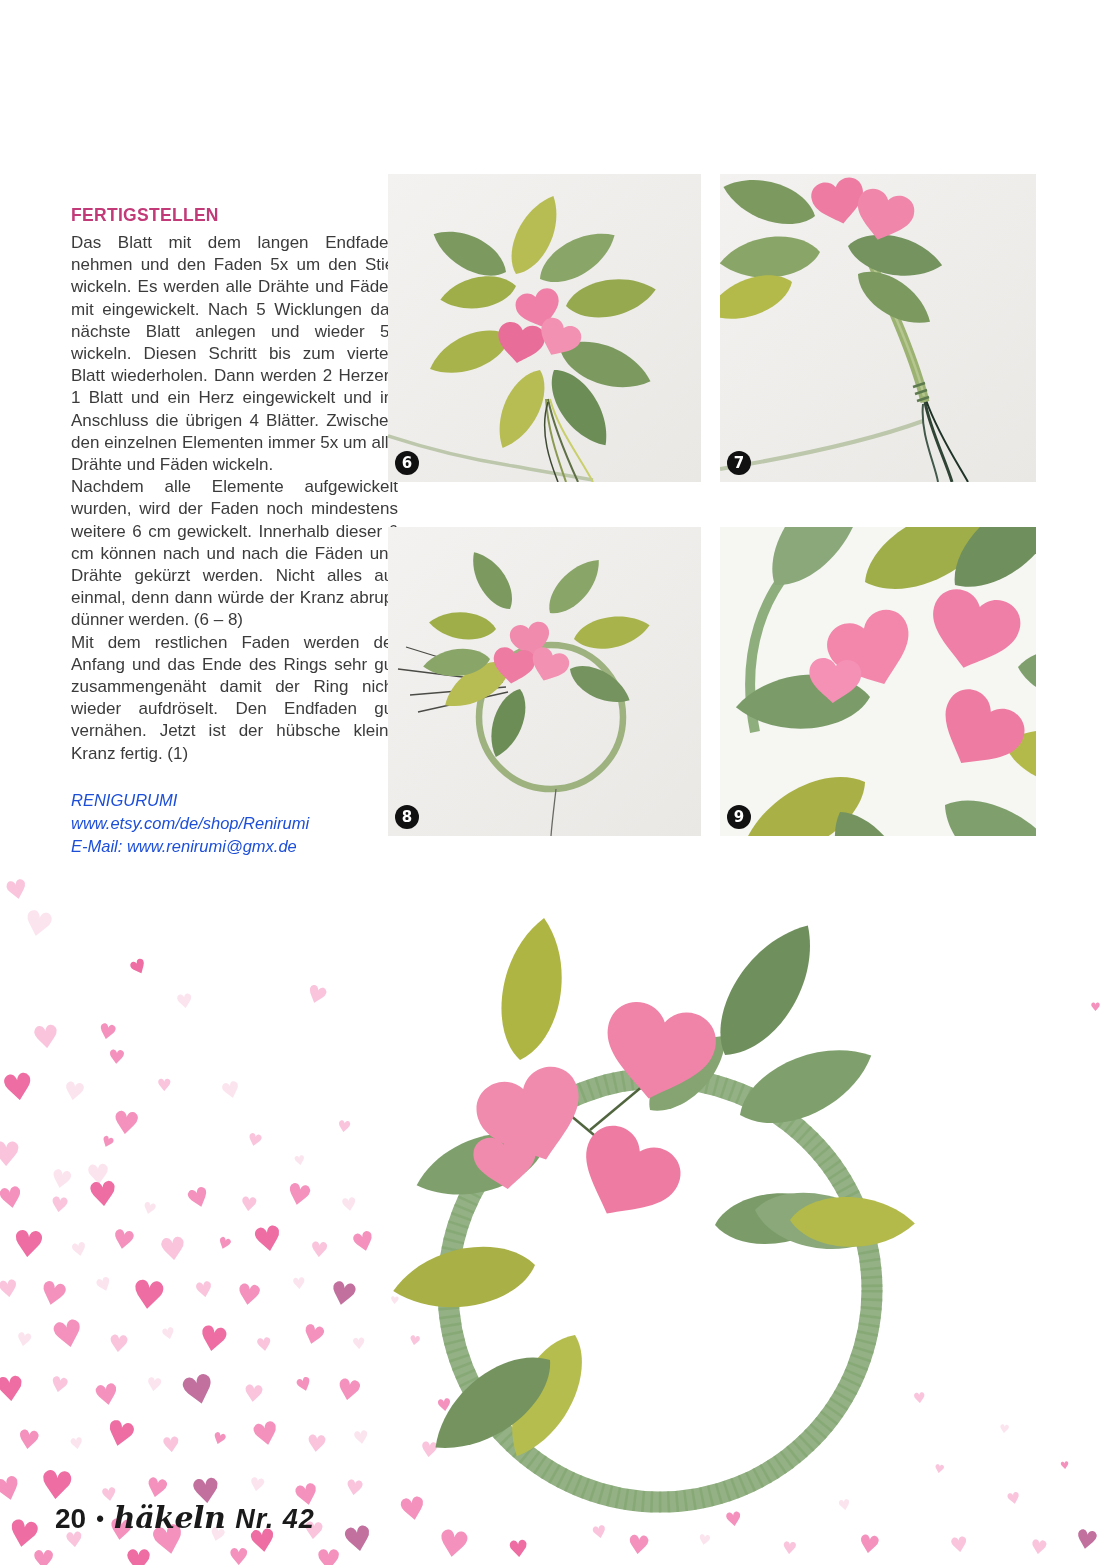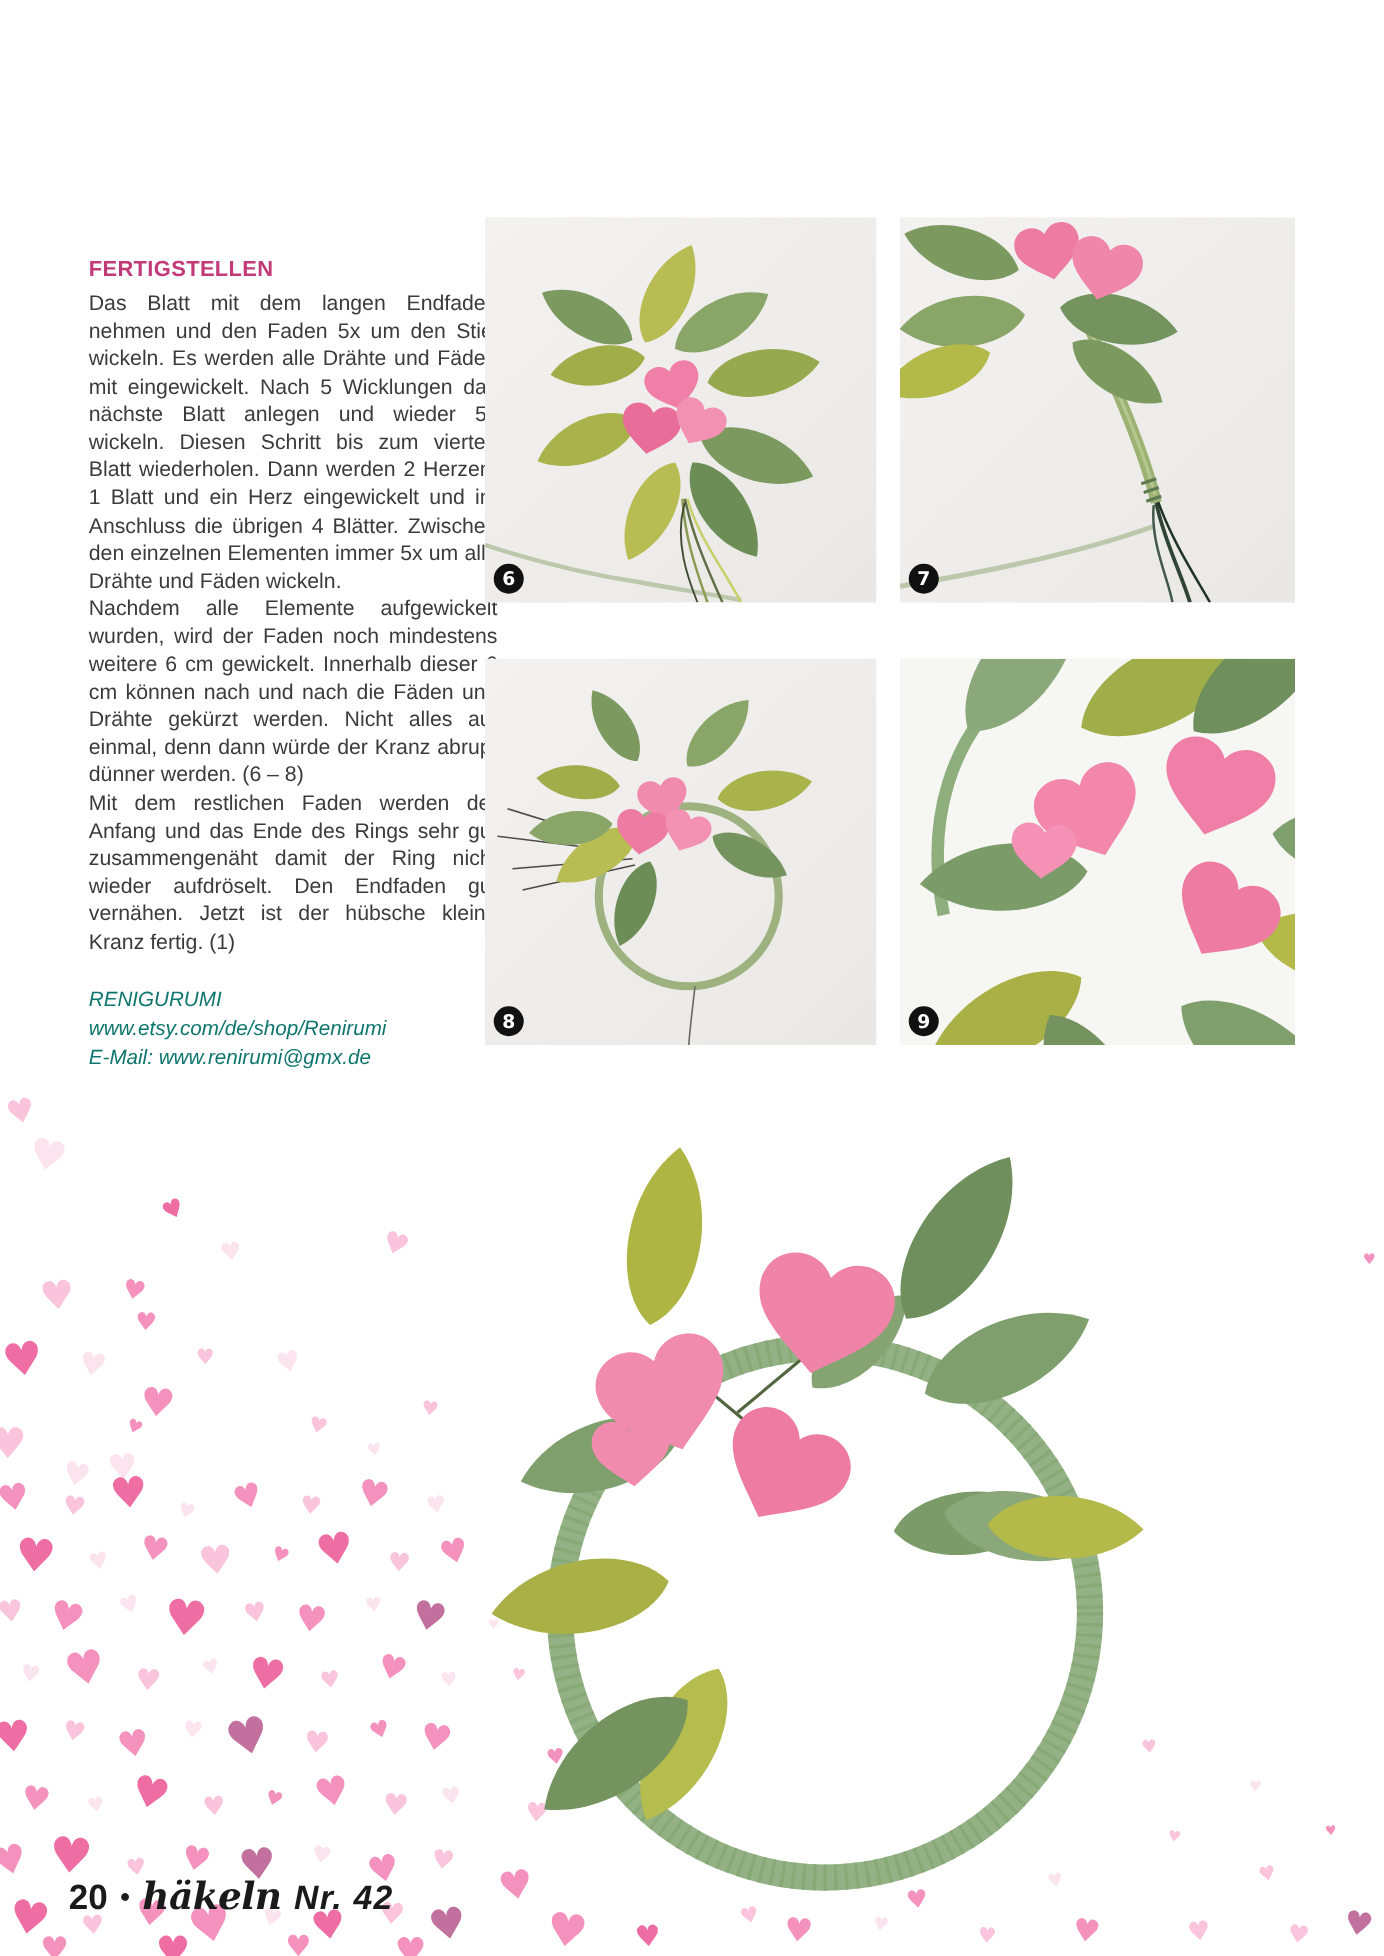--- a/index.html
+++ b/index.html
@@ -2,21 +2,21 @@
 <html><head>
 <meta charset="utf-8">
 <style>
   html,body{margin:0;padding:0;background:#fff;}
   .page{position:relative;width:1107px;height:1565px;background:#ffffff;overflow:hidden;
         font-family:"Liberation Sans",sans-serif;color:#3b3b3b;}
   
   .text-col{position:absolute;left:71px;top:205px;width:327px;}
   .heading{font-size:17.5px;font-weight:bold;letter-spacing:.3px;color:#c23a78;margin:0 0 6px 0;}
   .text-col p{margin:0;font-size:17px;line-height:22.2px;text-align:justify;}
-  .contact{margin-top:24px;font-style:italic;font-size:16.5px;line-height:23px;color:#0f766e;}
+  .contact{margin-top:24px;font-style:italic;font-size:16.5px;line-height:23px;color:#1d4ed8;}
   .contact div{white-space:nowrap;}
   
   .photo{position:absolute;overflow:hidden;background:#f0efed;}
   .photo svg{position:absolute;left:0;top:0;}
   .badge{position:absolute;left:7px;bottom:7px;width:24px;height:24px;border-radius:50%;
          background:#111;color:#fff;font-size:15px;font-weight:bold;display:flex;
          align-items:center;justify-content:center;font-family:"DejaVu Sans",sans-serif;z-index:3;}
   #photo-6{left:388px;top:174px;width:313px;height:308px;}
   #photo-7{left:720px;top:174px;width:316px;height:308px;}
   #photo-8{left:388px;top:527px;width:313px;height:309px;}

